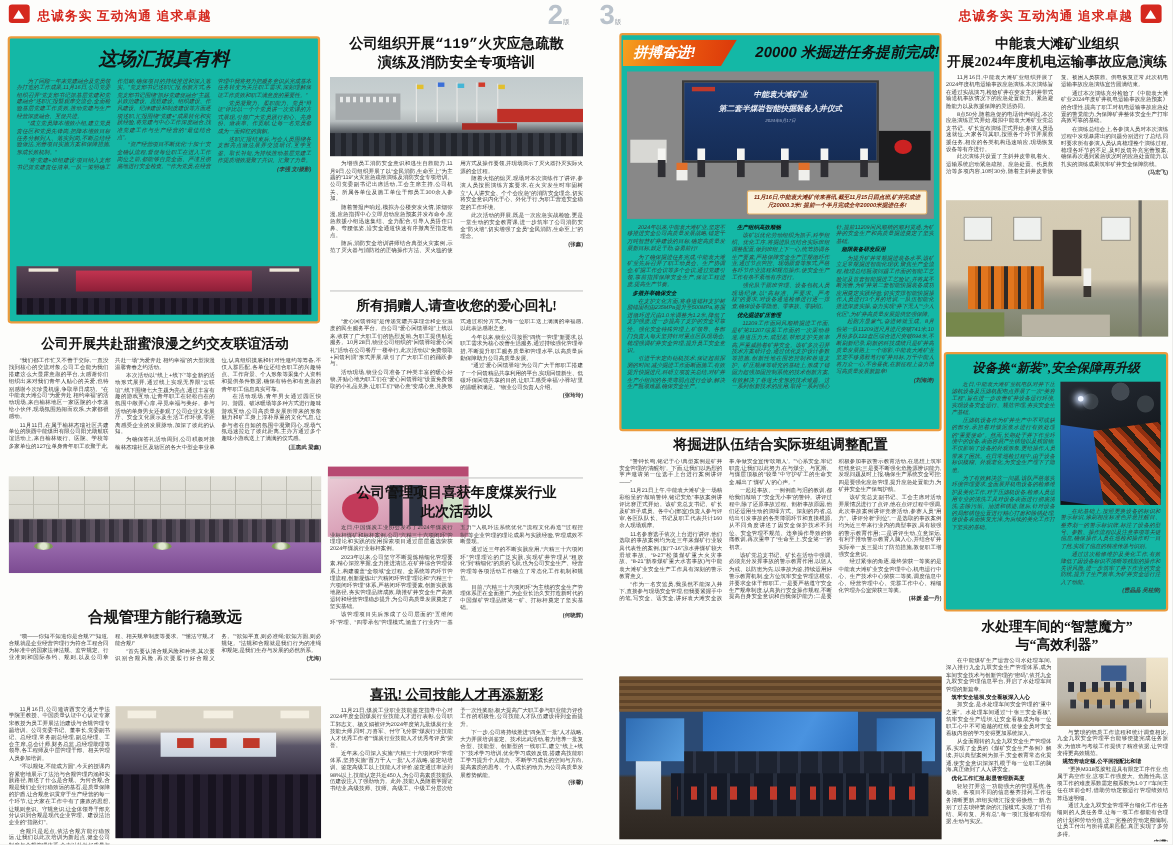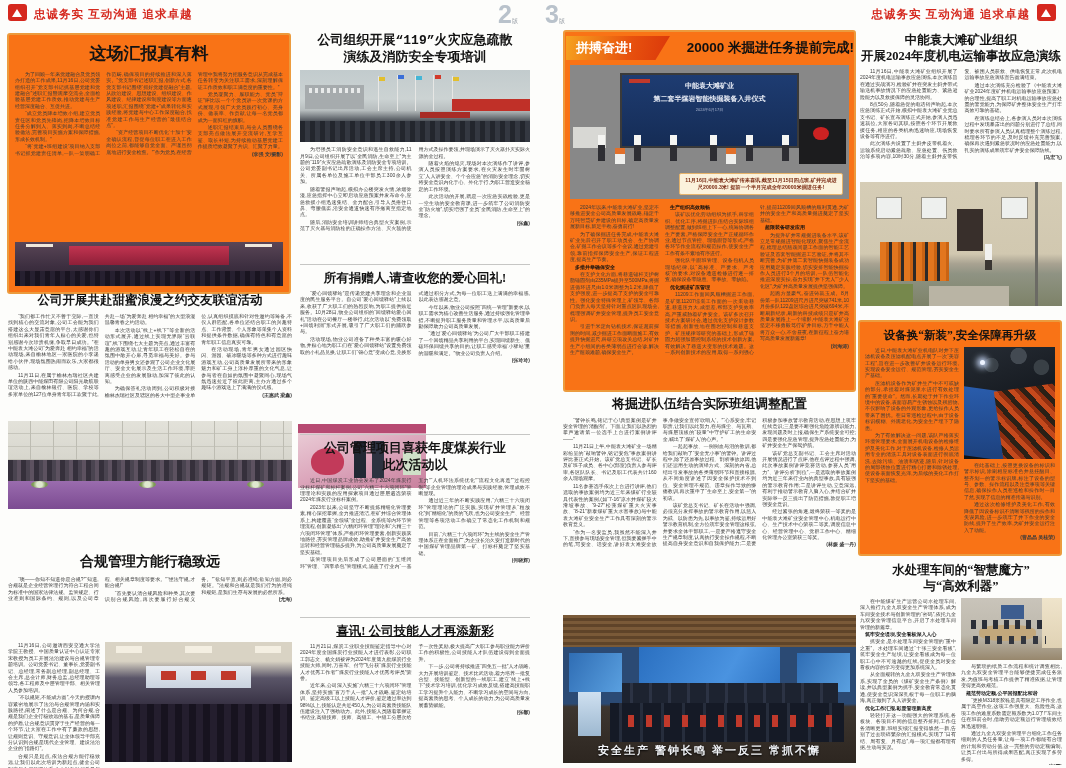--- a/index.html
+++ b/index.html
@@ -8,21 +8,21 @@
   .abs{position:absolute;}
   .headline{font-family:"Liberation Serif","DejaVu Serif",serif;font-weight:700;color:#131313;
             text-align:center;margin:0;line-height:1.28;}
   .body-text{font-size:5px;line-height:6.4px;color:#3b3b3b;text-align:justify;overflow:hidden;}
   .body-text p{margin:0 0 1px;text-indent:2em;}
   .body-text p.subhead{font-weight:700;text-indent:1em;color:#111;}
   .body-text p.byline{text-indent:0;text-align:right;font-weight:700;}
   .cols2{column-count:2;column-gap:7px;}
   .cols3{column-count:3;column-gap:6px;}
   .rule{border-top:1px solid #c6c6c4;height:0;}
-  .obox{border:2px solid #ec9b3d;border-radius:3px;background:#f97316;box-sizing:border-box;}
+  .obox{border:2px solid #ec9b3d;border-radius:3px;background:#14b8a6;box-sizing:border-box;font-style:italic;}
   .photo{position:relative;overflow:hidden;background:#888;}
   .slogan{color:#d5281e;font-weight:700;font-size:11.5px;letter-spacing:1px;text-align:right;}
   .pagenum{font-weight:700;font-size:25px;color:#b9c2cb;line-height:1;}
   .pageunit{font-size:6px;color:#9aa0a8;}
   .logo{width:19px;height:17px;background:#d5281e;border-radius:3px;position:relative;}
   .logo:after{content:"";position:absolute;left:4px;top:5px;border-left:5.5px solid transparent;
               border-right:5.5px solid transparent;border-bottom:8px solid #fff;}
   .tag{background:linear-gradient(100deg,#f6a21f,#e8520e 60%,#da370a);
        clip-path:polygon(0 0,100% 0,86% 100%,0 100%);color:#fff;font-weight:700;
        font-size:13px;display:flex;align-items:center;padding-left:10px;}
@@ -63,21 +63,21 @@
       <p class="byline">(李强 文/摄影)</p>
     </div>
     <div class="photo" style="height:44px;margin-top:3px;background:linear-gradient(180deg,#5a4656 0%,#3d2f40 55%,#2a2130 100%);">
       <div class="fig" style="left:20%;right:20%;top:10%;height:42%;background:linear-gradient(#c23450,#8e1f38);"></div>
       <div class="fig" style="left:4%;top:6%;width:10%;height:6%;background:#efe8da;"></div>
       <div class="fig" style="right:4%;top:6%;width:10%;height:6%;background:#efe8da;"></div>
       <div class="fig" style="left:0;right:0;bottom:0;height:34%;background:repeating-linear-gradient(90deg,#191420 0 5px,#262030 5px 10px);"></div>
     </div>
   </section>
 
-  <section class="abs" style="left:8px;top:292px;width:284px;">
+  <section class="abs" style="left:8px;top:304px;width:284px;">
     <h2 class="headline" style="font-size:12.5px;margin:0 0 5px;">公司开展共赴甜蜜浪漫之约交友联谊活动</h2>
     <div class="body-text cols3" style="height:104px;">
       <p>“我们都工作忙又不善于交际,一直没找到核心的交流对象,公司工会能为我们搭建这么大显露意愿的平台,太感谢你们组织出来对我们青年人贴心的关爱,也特别感谢今次珍贵机缘,争取早日成功。”在中能袁大滩公司“为爱奔赴 相约幸福”的活动现场,来自榆林地区一家医院的小李递给小伙伴,现场氛围热闹而欢乐,大家都很感动。</p>
       <p>11月11日,在属于榆林杰瑞社区共建单位的陕西中能煤田有限公司阳光助航联谊活动上,来自榆林银行、医院、学校等多家单位的127位单身青年职工欢聚于此,共赴一场“为爱奔赴 相约幸福”的大型浪漫温馨青春之约活动。</p>
       <p>本次活动以“线上+线下”等全新的活动形式展开,通过线上实现无界限“云联谊”,线下围绕七大主题为亮点,通过丰富有趣的游戏互动,让青年职工在轻松自在的氛围中敞开心扉,寻觅幸福与美好。参与活动的单身男女还参观了公司企业文化展厅、安全文化展示及生活工作环境,零距离感受企业的发展脉动,加深了彼此的认知。</p>
       <p>为确保答礼活动周到,公司积极对接榆林杰瑞社区及辖区的各大中型企事业单位,认真组织摸底和针对性邀约等筹备,不仅人群匹配,各单位还结合职工的兴趣特点、工作背景、个人形象等采集个人资料和提供条件数据,确保有特色和有意愿的青年职工信息真实可靠。</p>
       <p>在活动现场,青年男女通过园区快闪、游园、破冰暖场等多种方式进行趣味游戏互动,公司高质量发展所带来的形象魅力和矿工身上淳朴厚重的文化气息,让参与者在自如的氛围中凝聚同心,现场气氛迅速拉近了彼此距离,主办方通过多个趣味小游戏送上了满满的仪式感。</p>
       <p class="byline">(王惠武 梁鑫)</p>
     </div>
     <div class="photo" style="height:88px;margin-top:4px;background:linear-gradient(180deg,#e3e2da 0%,#d6d5cc 48%,#c8c6bd 55%);">
@@ -255,21 +255,20 @@
     </div>
     <div class="photo" style="height:148px;margin-top:6px;background:linear-gradient(180deg,#584027 0%,#584027 20%,#2b4a74 22%,#2b4a74 60%,#3d3630 62%,#2d2620 100%);">
       <div class="fig" style="left:0;right:0;top:0;height:22%;background:repeating-linear-gradient(180deg,#7a5a38 0 3px,#5f4429 3px 6px);"></div>
       <div class="fig" style="left:26%;top:22%;width:48%;height:38%;background:linear-gradient(120deg,#2a6fc0,#4a93e0 60%,#2a6fc0);"></div>
       <div class="fig" style="left:2%;top:26%;width:18%;height:26%;background:linear-gradient(120deg,#2f6db4,#5aa0e0);"></div>
       <div class="fig" style="right:2%;top:26%;width:18%;height:26%;background:linear-gradient(120deg,#2f6db4,#5aa0e0);"></div>
       <div class="fig" style="left:5%;top:52%;width:8%;height:30%;background:linear-gradient(#cfe0f0,#9db8d0);"></div>
       <div class="fig" style="left:20%;top:46%;right:6%;height:24%;background:repeating-linear-gradient(90deg,#1d2330 0 8px,#2c3344 8px 11px,#1d2330 11px 19px);"></div>
       <div class="fig" style="left:16%;top:60%;right:4%;height:26%;background:repeating-linear-gradient(90deg,#151a26 0 9px,#262d3c 9px 12px,#151a26 12px 21px);"></div>
       <div class="fig" style="left:18%;top:68%;right:6%;height:8%;background:repeating-linear-gradient(90deg,transparent 0 12px,#c0392b 12px 18px);"></div>
-      <div class="fig" style="left:0;right:0;bottom:3%;text-align:center;font-weight:700;font-size:11px;letter-spacing:2px;color:#f2f4f8;text-shadow:0 1px 2px #000;">安全生产  警钟长鸣  举一反三  常抓不懈</div>
     </div>
   </section>
 
   <section class="abs" style="left:860px;top:32px;width:202px;">
     <h2 class="headline" style="font-size:12.5px;">
       <span>中能袁大滩矿业组织</span><br>
       <span>开展2024年度机电运输事故应急演练</span>
     </h2>
     <div class="body-text cols2" style="height:110px;margin-top:4px;">
       <p>11月16日,中能袁大滩矿业组织开展了2024年度机电运输事故应急演练,本次演练旨在通过实战演习,检验矿井在突发主斜井带式输送机事故情况下的应急处置能力、紧急避险能力以及救援保障的灵活协同。</p>

